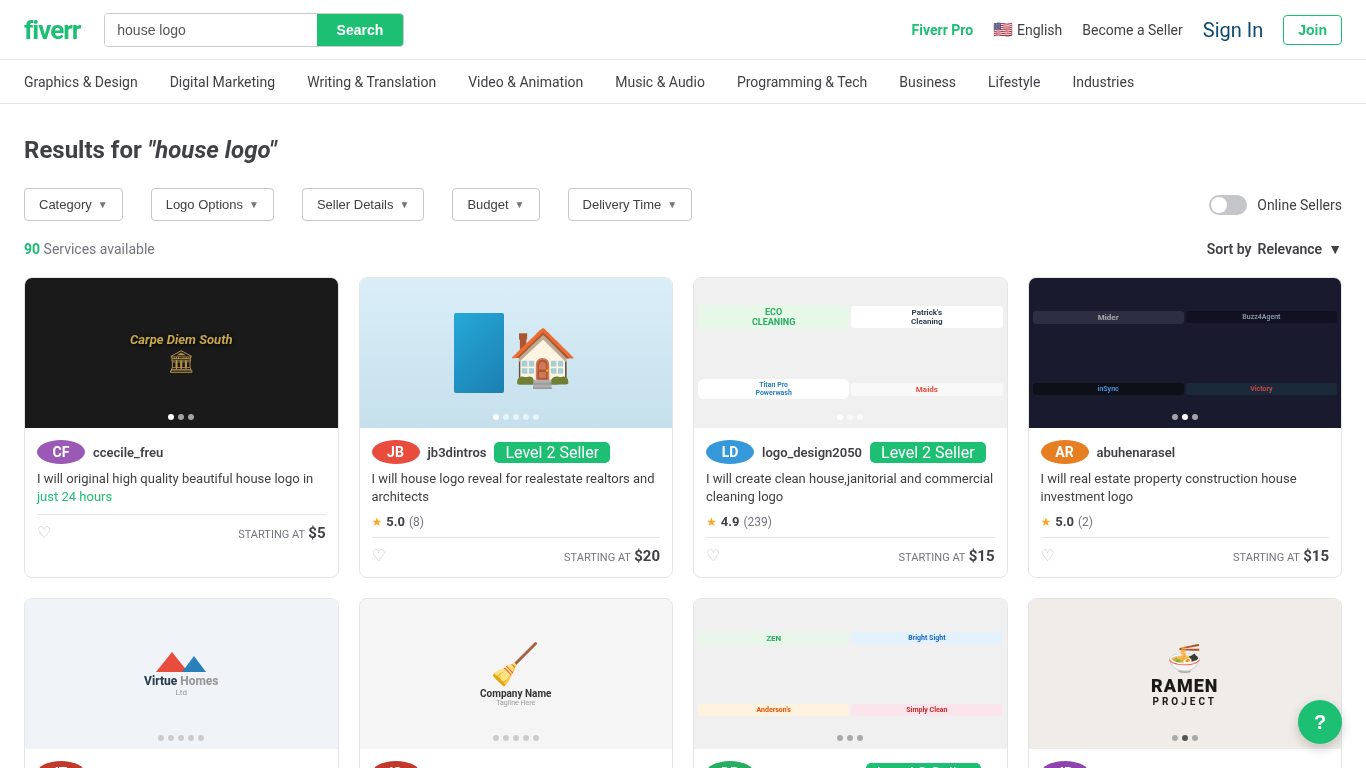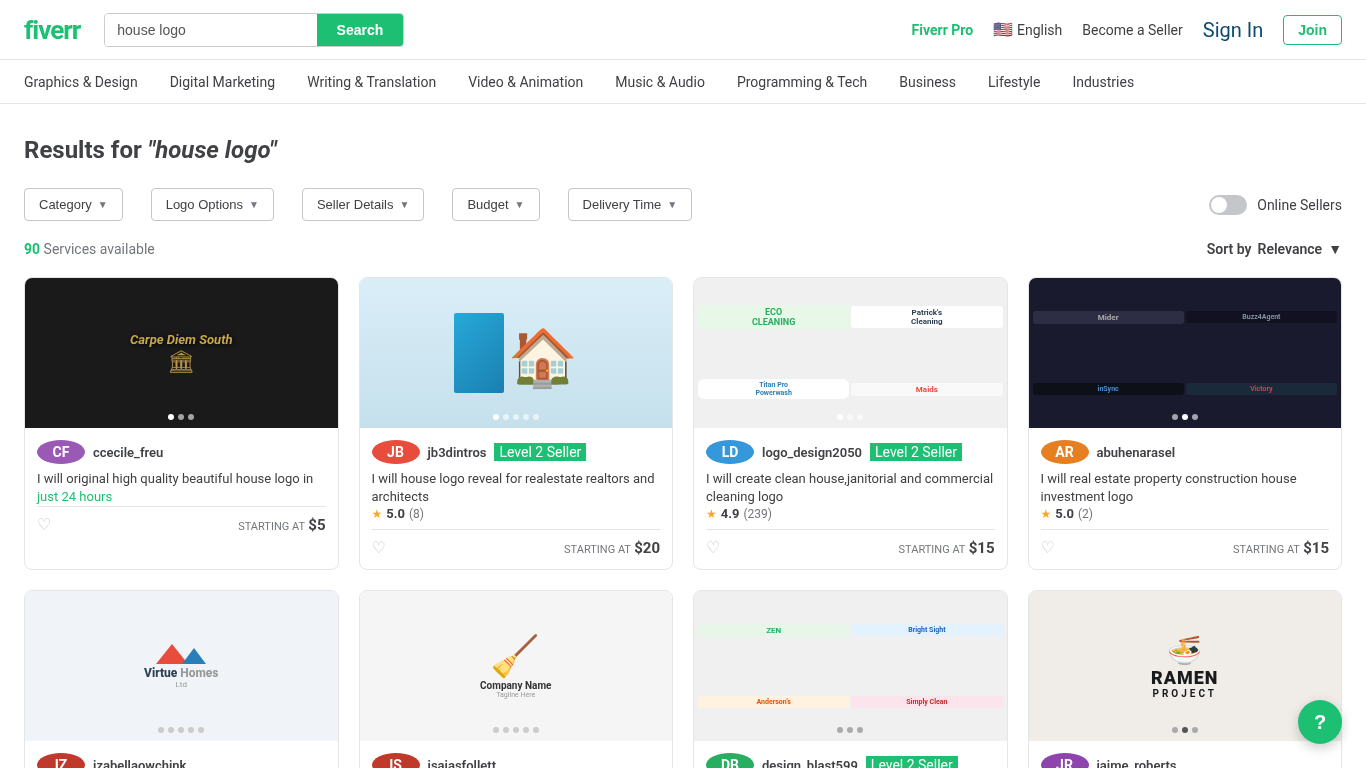--- a/index.html
+++ b/index.html
@@ -47,22 +47,22 @@
     .grid { display: grid; grid-template-columns: repeat(4, 1fr); gap: 20px; }
     .card { border: 1px solid #e4e5e7; border-radius: 8px; overflow: hidden; background: #fff; cursor: pointer; }
     .card-img { width: 100%; height: 150px; background: #f0f0f0; overflow: hidden; position: relative; display: flex; align-items: center; justify-content: center; }
     .card-dots { position: absolute; bottom: 8px; left: 50%; transform: translateX(-50%); display: flex; gap: 4px; }
     .dot { width: 6px; height: 6px; border-radius: 50%; background: rgba(255,255,255,0.6); }
     .dot.active { background: #fff; }
     .card-body { padding: 12px; }
     .seller-info { display: flex; align-items: center; gap: 8px; margin-bottom: 6px; }
     .avatar { width: 48px; height: 24px; border-radius: 50%; background: #ccc; overflow: hidden; display: flex; align-items: center; justify-content: center; font-size: 14px; color: #fff; font-weight: 700; }
     .seller-name { font-size: 13px; color: #404145; font-weight: 600; }
-    .badge { font-size: 14px; color: #fff; background: #1dbf73; padding: 1px 5px; border-radius: 0; }
-    .card-desc { font-size: 13px; color: #404145; line-height: 1.4; }
+    .badge { font-size: 16px; color: #fff; background: #1dbf73; padding: 1px 11px; border-radius: 5px; }
+    .card-desc { font-size: 13px; color: #404145; line-height: 1.4; margin-bottom: 8px; }
     .card-desc a { color: #1dbf73; text-decoration: none; }
     .card-rating { display: flex; align-items: center; gap: 4px; margin-bottom: 8px; }
     .star { color: #f9a825; font-size: 12px; }
     .rating-val { font-size: 13px; font-weight: 700; color: #404145; }
     .rating-count { font-size: 12px; color: #74767e; }
     .card-footer { display: flex; align-items: center; justify-content: space-between; padding-top: 8px; border-top: 1px solid #e4e5e7; }
     .heart-btn { background: none; border: none; cursor: pointer; color: #c5c6c9; font-size: 16px; }
     .price { font-size: 13px; color: #74767e; }
     .price strong { color: #404145; font-size: 15px; font-weight: 700; }
 

